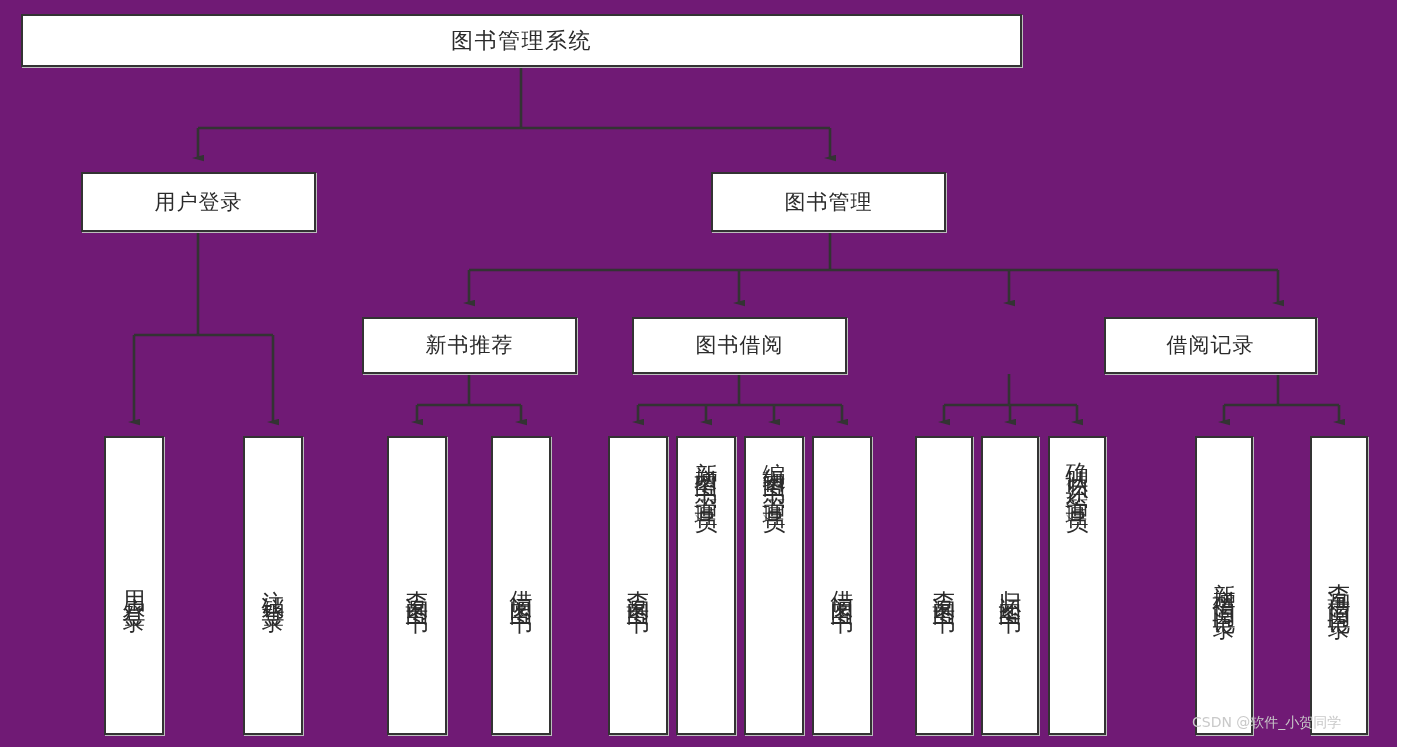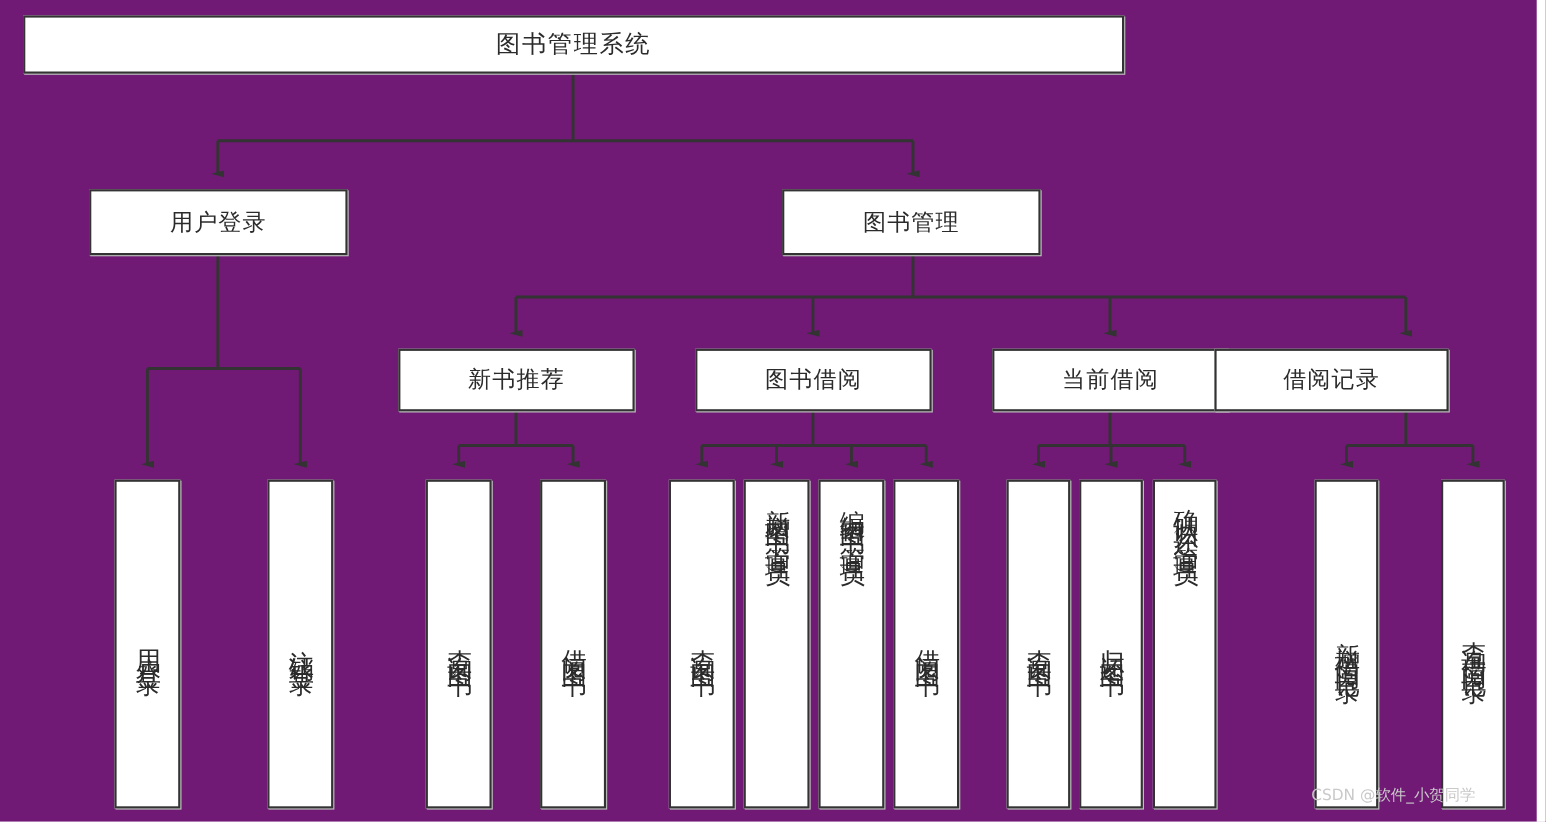--- a/index.html
+++ b/index.html
@@ -151,23 +151,20 @@
   <div class="node horiz" style="left:711px; top:172px; width:235px; height:60px;align-items:center;">
     <span class="label">图书管理</span>
   </div>
 
   <div class="node horiz" style="left:362px; top:317px; width:215px; height:57px;">
     <span class="label">新书推荐</span>
   </div>
   <div class="node horiz" style="left:632px; top:317px; width:215px; height:57px;">
     <span class="label">图书借阅</span>
   </div>
-  <div class="node horiz" style="left:902px; top:317px; width:215px; height:57px;">
-    <span class="label">当前借阅</span>
-  </div>
   <div class="node horiz" style="left:1104px; top:317px; width:213px; height:57px;">
     <span class="label">借阅记录</span>
   </div>
 
   <div class="node vert center" style="left:104px; top:436px; width:60px; height:299px;">
     <span class="label">用户登录</span>
   </div>
   <div class="node vert center" style="left:243px; top:436px; width:60px; height:299px;">
     <span class="label">注销登录</span>
   </div>

